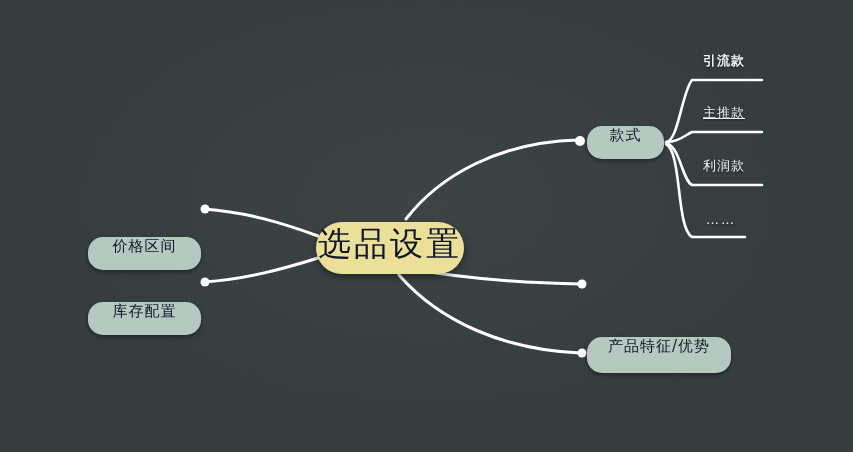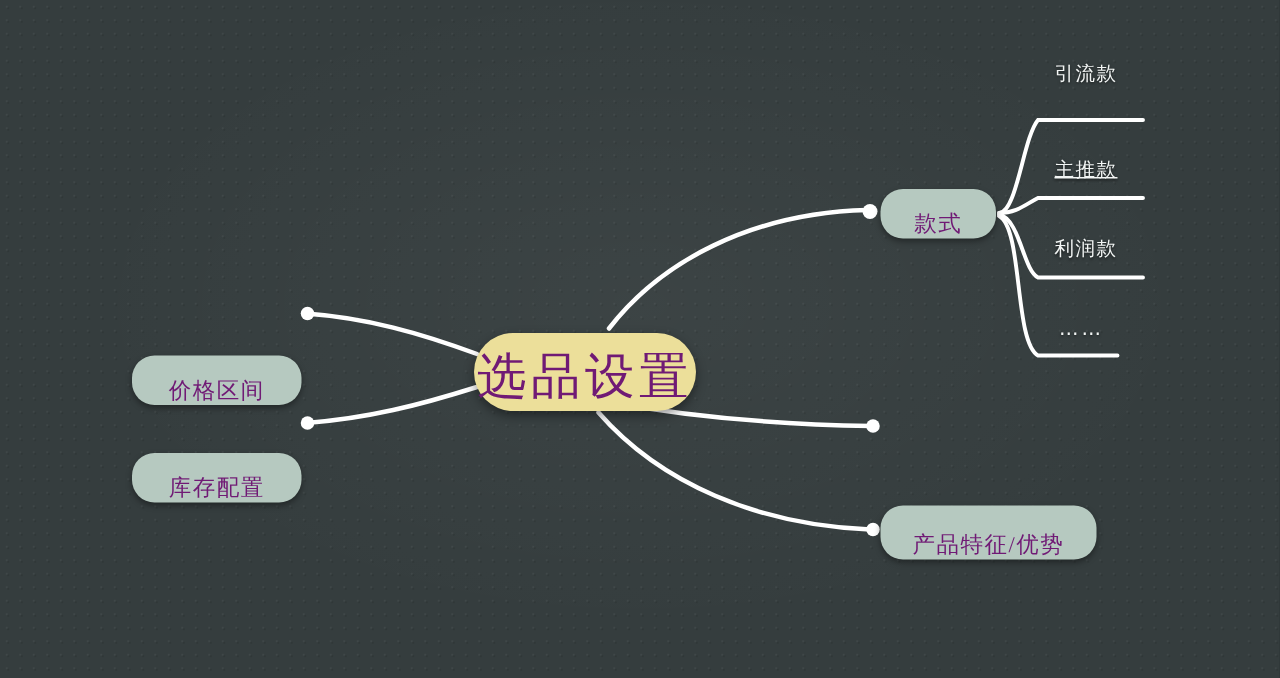--- a/index.html
+++ b/index.html
@@ -33,28 +33,27 @@
     position: absolute;
     left: 0;
     top: 0;
     width: 853px;
     height: 452px;
   }
   .node {
     position: absolute;
     box-sizing: border-box;
     display: flex;
-    align-items: flex-end;
+    align-items: flex-start;
     justify-content: center;
     white-space: nowrap;
-    color: #701a75;
+    color: #0f172a;
     border-radius: 16px;
     box-shadow: 0 2px 4px rgba(0,0,0,0.38);
     letter-spacing: 1px;
-    font-family: Liberation Serif, serif;
   }
   .node-branch {
     background: #b6c9c0;
     font-size: 15px;
     border-radius: 15px;
   }
   .node-root {
     background: #ecdf9a;
     font-size: 33px;
     border-radius: 34px;
@@ -116,18 +115,18 @@
 
   <div class="node node-branch" style="left:587px; top:126px; width:77px; height:33px;">
     <span>款式</span>
   </div>
 
 
   <div class="node node-branch" style="left:587px; top:337px; width:144px; height:36px;">
     <span>产品特征/优势</span>
   </div>
 
-  <div class="leaf" style="left:703px; top:40px;">引流款</div>
+  <div class="leaf" style="left:703px; top:52px;font-weight:bold;">引流款</div>
   <div class="leaf" style="left:703px; top:104px;text-decoration:underline;">主推款</div>
   <div class="leaf" style="left:703px; top:157px;">利润款</div>
   <div class="leaf leaf-ellipsis" style="left:706px; top:212px;">……</div>
 
 </div>
 
 </body></html>

